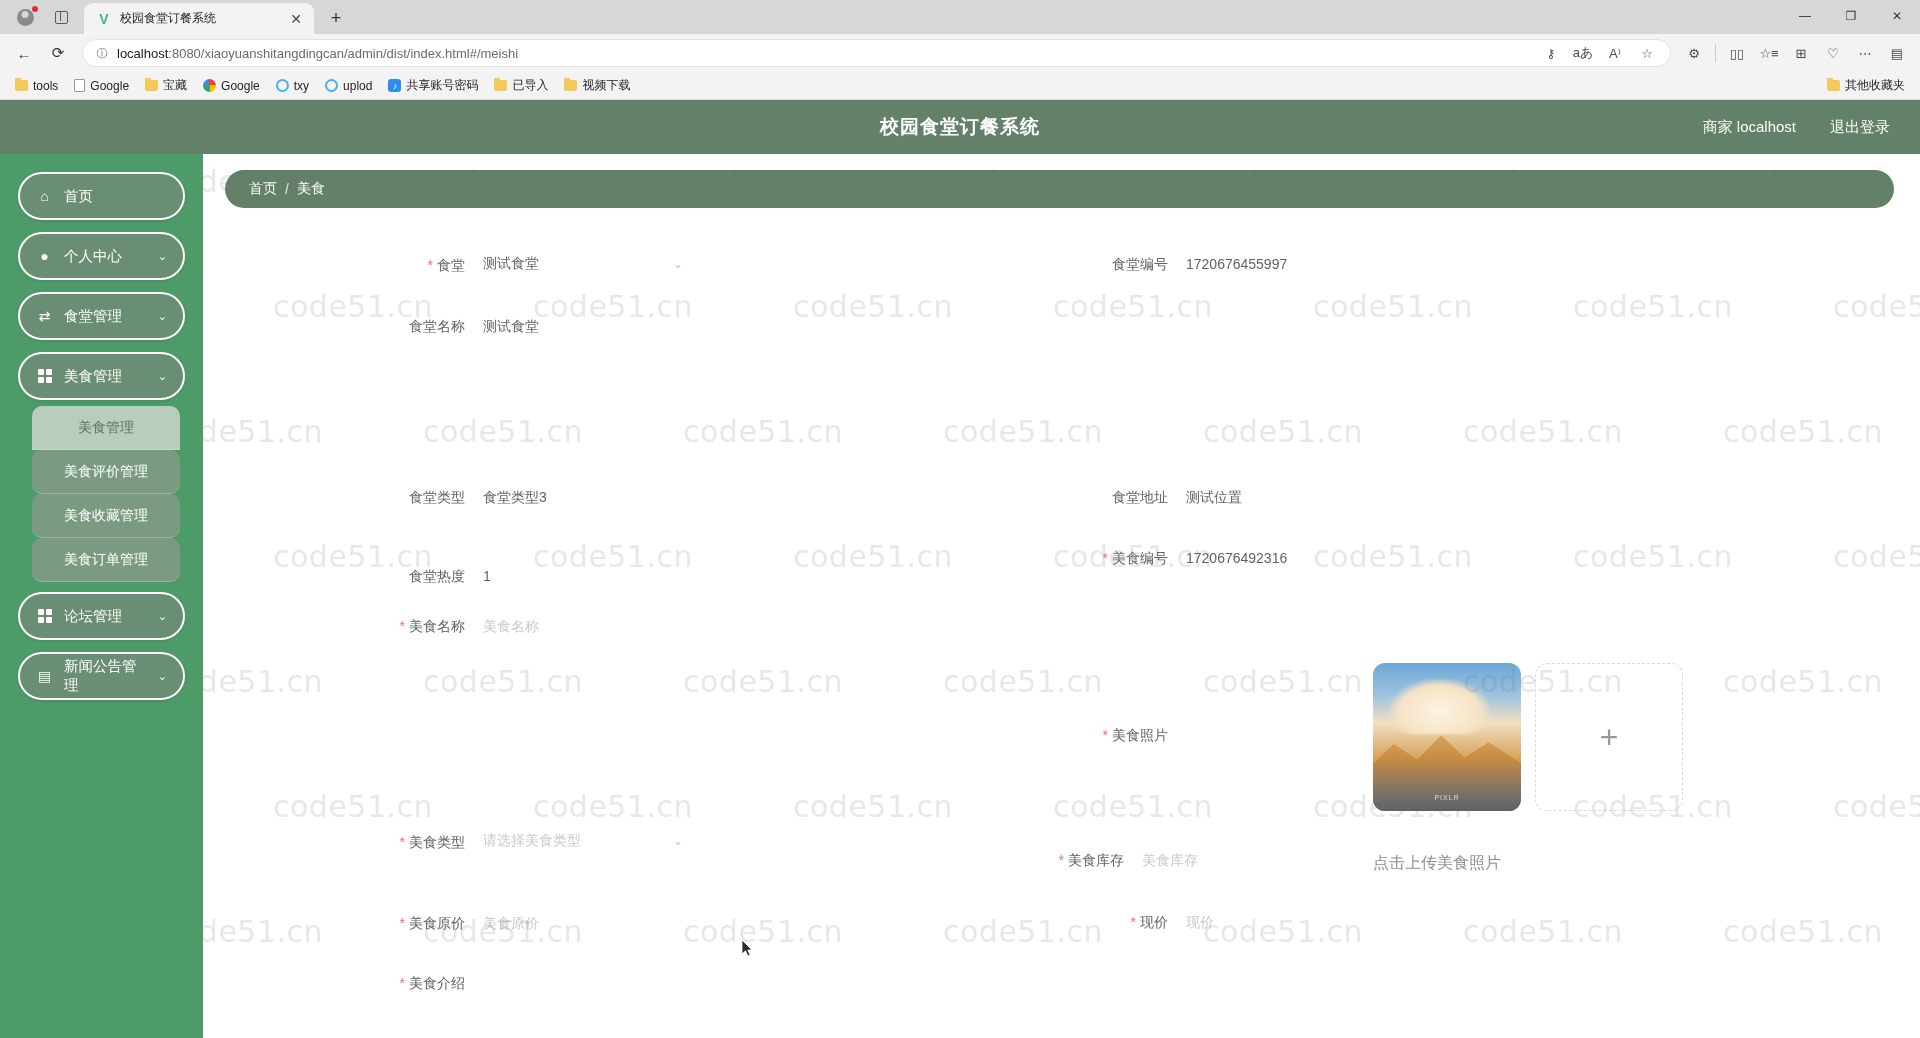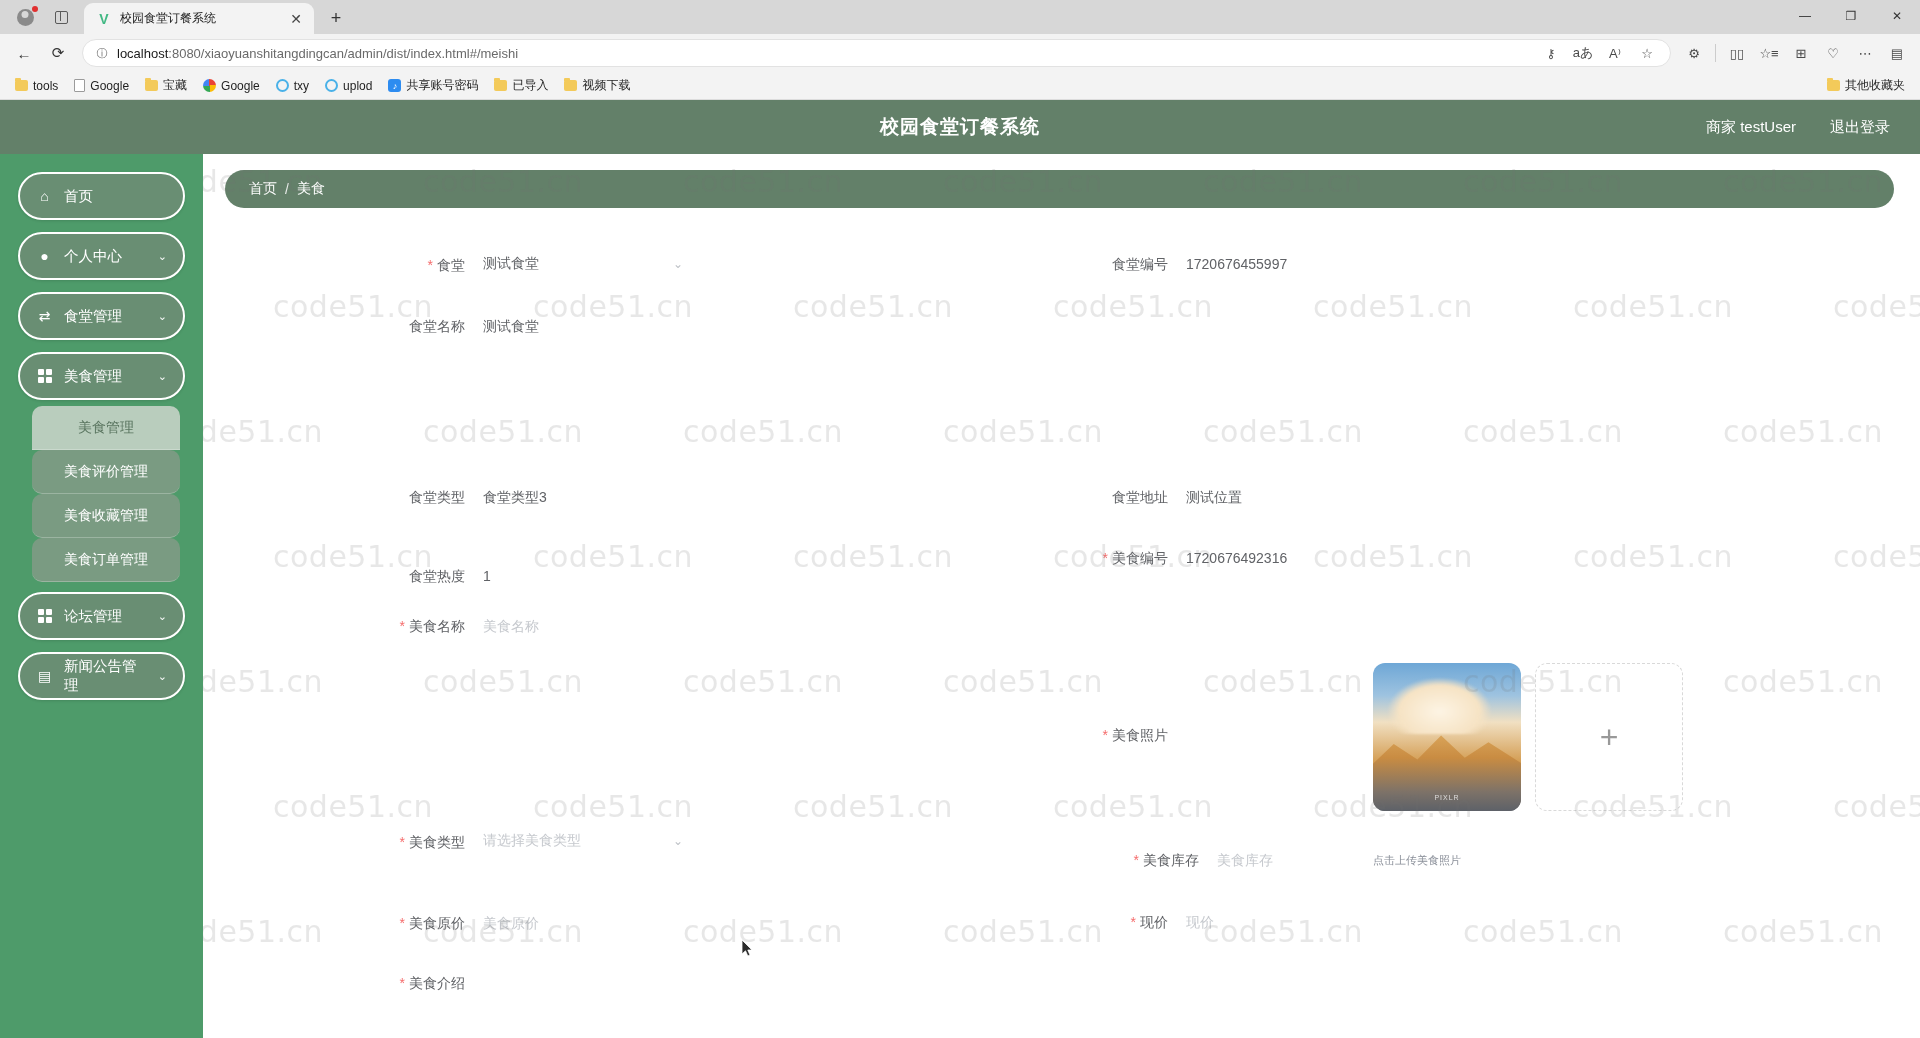--- a/index.html
+++ b/index.html
@@ -195,21 +195,21 @@
   }
   .photo-thumb .mark {
     position: absolute; bottom: 7%; left: 0; right: 0; text-align: center;
     color: rgba(255,255,255,.75); font-size: 7px; letter-spacing: 1px;
   }
   .upload-box {
     width: 148px; height: 148px; border: 1px dashed #d9d9d9; border-radius: 12px;
     display: flex; align-items: center; justify-content: center;
     color: #999; font-size: 32px; font-weight: 200; background: #fff;
   }
-  .upload-hint { font-size: 11px; color: #8a8f99; }
+  .upload-hint { font-size: 16px; color: #8a8f99; }
 
   .cursor {
     position: absolute; left: 538px; top: 785px; z-index: 70;
     width: 14px; height: 20px; pointer-events: none;
   }
 </style>
 </head>
 <body>
 
 <div class="browser">
@@ -299,21 +299,21 @@
         <span class="bm-folder"></span>
         <span>其他收藏夹</span>
       </div>
   </div>
 
   <div class="app">
 
     <div class="app-header">
       <div class="app-title">校园食堂订餐系统</div>
       <div class="app-header-right">
-        <span>商家 testUser</span>
+        <span>商家 localhost</span>
         <span>退出登录</span>
       </div>
     </div>
 
     <div class="app-body">
 
       <div class="sidebar">
         <div class="menu-item">
           <span class="menu-ico">⌂</span>
           <span class="menu-label">首页</span>
@@ -496,21 +496,21 @@
                   <div class="cloud"></div>
                   <div class="peak"></div>
                   <div class="mark">PIXLR</div>
                 </div>
                 <div class="upload-box">+</div>
               </div>
               <div class="upload-hint" style="margin-top:28px;">点击上传美食照片</div>
             </div>
           </div>
 
-          <div class="form-row" style="left:904px; top:642px;align-items:center;">
+          <div class="form-row" style="left:829px; top:642px;align-items:center;">
             <div class="f-label" style="width:92px;"><span class="req">*</span><span>美食库存</span></div>
             <div class="f-placeholder"><span>美食库存</span></div>
           </div>
 
           <div class="form-row" style="left:873px; top:704px;">
             <div class="f-label" style="width:92px;"><span class="req">*</span><span>现价</span></div>
             <div class="f-placeholder"><span>现价</span></div>
           </div>
 
         </div>

